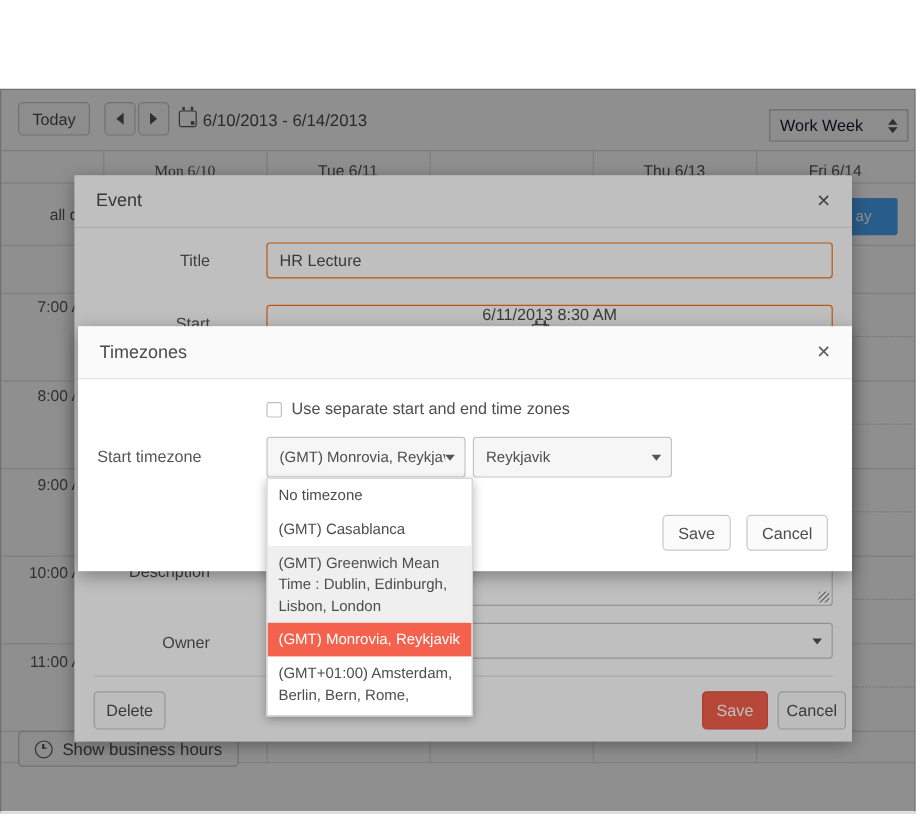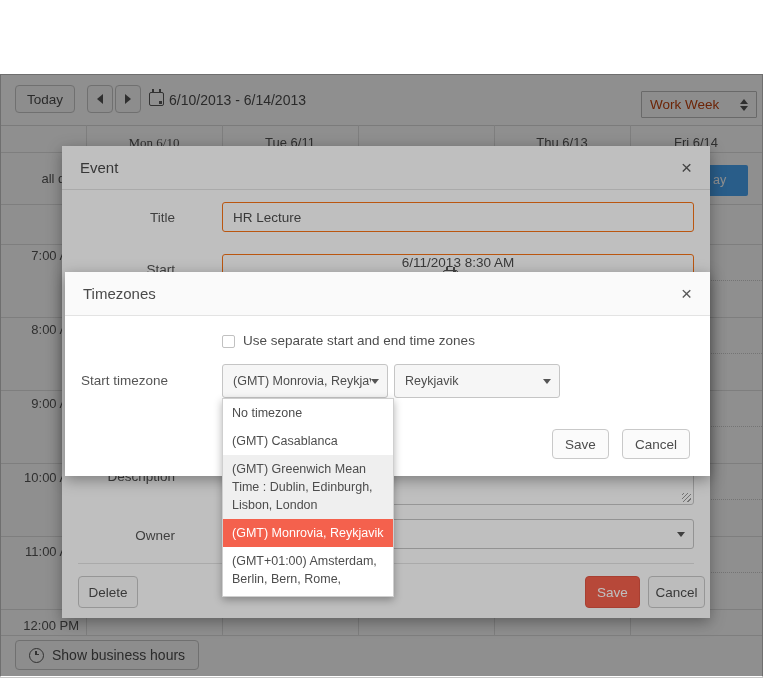--- a/index.html
+++ b/index.html
@@ -20,21 +20,21 @@
 
   .cal-icon{width:13px;height:12px;border:1.5px solid #5a5a5a;border-radius:2px;position:relative;display:inline-block;}
   .cal-icon .t1,.cal-icon .t2{position:absolute;top:-4px;width:2px;height:3px;background:#5a5a5a;}
   .cal-icon .t1{left:2px;} .cal-icon .t2{right:2px;}
   .cal-icon .dot{position:absolute;right:1px;bottom:1px;width:3px;height:3px;background:#5a5a5a;}
   .clk-icon{width:13px;height:13px;border:1.5px solid #5a5a5a;border-radius:50%;position:relative;display:inline-block;}
   .clk-icon::before{content:"";position:absolute;left:5px;top:2px;width:1.5px;height:4px;background:#5a5a5a;}
   .clk-icon::after{content:"";position:absolute;left:5px;top:5px;width:4px;height:1.5px;background:#5a5a5a;}
 
   .view-select{display:inline-flex;align-items:center;justify-content:space-between;background:#fdfdfd;
-       border:1px solid #bdbdbd;border-radius:1px;padding:0 8px;box-sizing:border-box;font-size:13.5px;color:#c2410c;}
+       border:1px solid #bdbdbd;border-radius:1px;padding:0 8px;box-sizing:border-box;font-size:13.5px;color:#0f172a;}
   .spin{display:inline-flex;flex-direction:column;gap:2px;margin-left:8px;}
 
   .day-header{font-size:13px;color:#565656;text-align:center;}
   .gutter-label{font-size:13px;color:#565656;text-align:right;width:78px;left:0;}
   .vline{width:0;border-left:1px solid #e2e2e2;top:50px;height:510px;}
   .hline{left:0;width:761px;height:0;border-top:1px solid #e2e2e2;}
   .hline.dotted{border-top:1px dotted #cfcfcf;left:85px;width:676px;}
   .allday-event{border-radius:2px;color:#fff;font-size:12.5px;overflow:hidden;display:block;}
 
   
@@ -135,21 +135,21 @@
     <div class="abs hline dotted" style="top:424px;"></div>
     <div class="abs hline dotted" style="top:497px;"></div>
     <div class="abs hline" style="top:560px;"></div>
 
     
     <div class="abs allday-event" style="left:493px;top:90px;width:254px;height:31px;background:#4aa6f5;">
       <span class="abs" style="left:219px;top:8px;">ay</span>
     </div>
 
     
-    <div class="abs btn" style="left:14px;top:565px;height:30px;padding:0 13px;gap:8px;">
+    <div class="abs btn" style="left:14px;top:534px;height:30px;padding:0 13px;gap:8px;">
       <span class="clk-icon"></span>
       <span style="font-size:14px;">Show business hours</span>
     </div>
   </div>
 
   <div class="abs overlay ov1"></div>
 
   <div class="abs dialog" style="left:62px;top:100px;width:648px;height:472px;z-index:3;">
     <div class="abs dlg-titlebar">
       <span class="dlg-title">Event</span>

